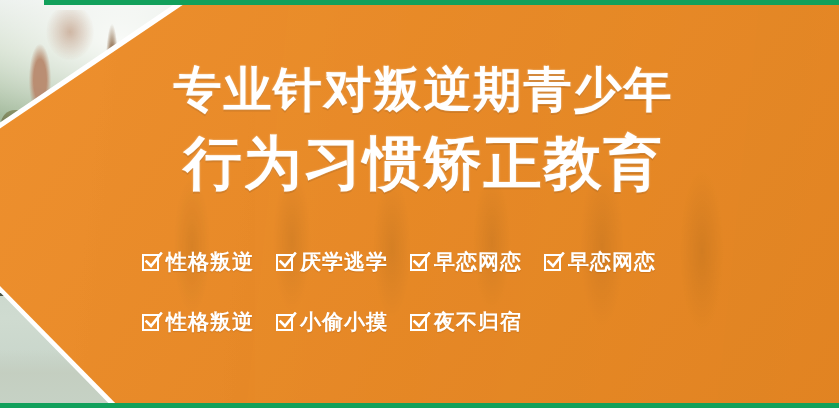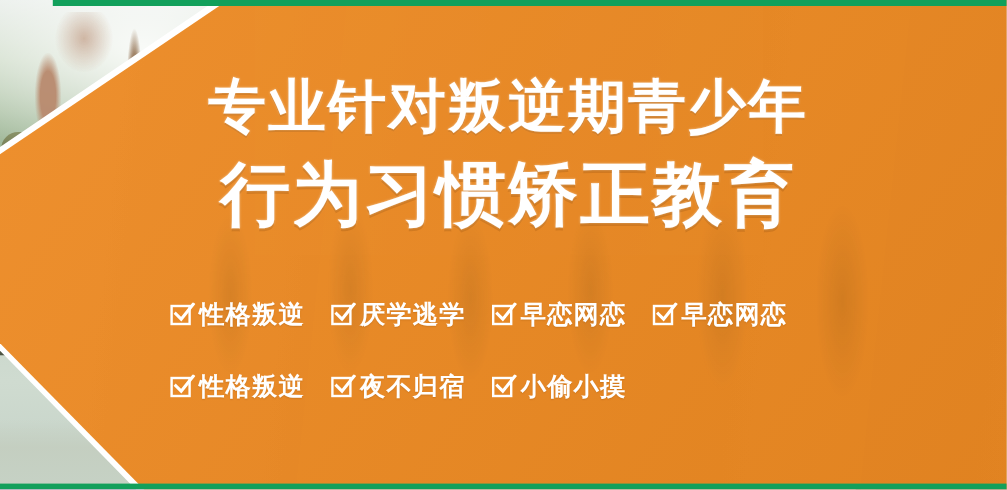--- a/index.html
+++ b/index.html
@@ -312,26 +312,26 @@
             </svg>
         </span>
         <span>性格叛逆</span>
       </div>
       <div class="check-item">
         <span class="check-box">
           <svg viewBox="0 0 19 19" aria-hidden="true">
               <path d="M2.5 9.5 L7 14 L17 1.5" fill="none" stroke="#ffffff" stroke-width="2.6" stroke-linecap="square"></path>
             </svg>
         </span>
+        <span>小偷小摸</span>
+      </div>
+      <div class="check-item">
+        <span class="check-box">
+          <svg viewBox="0 0 19 19" aria-hidden="true">
+              <path d="M2.5 9.5 L7 14 L17 1.5" fill="none" stroke="#ffffff" stroke-width="2.6" stroke-linecap="square"></path>
+            </svg>
+        </span>
         <span>夜不归宿</span>
-      </div>
-      <div class="check-item">
-        <span class="check-box">
-          <svg viewBox="0 0 19 19" aria-hidden="true">
-              <path d="M2.5 9.5 L7 14 L17 1.5" fill="none" stroke="#ffffff" stroke-width="2.6" stroke-linecap="square"></path>
-            </svg>
-        </span>
-        <span>小偷小摸</span>
       </div>
     </div>
 
   </div>
 </div>
 
 </body></html>

